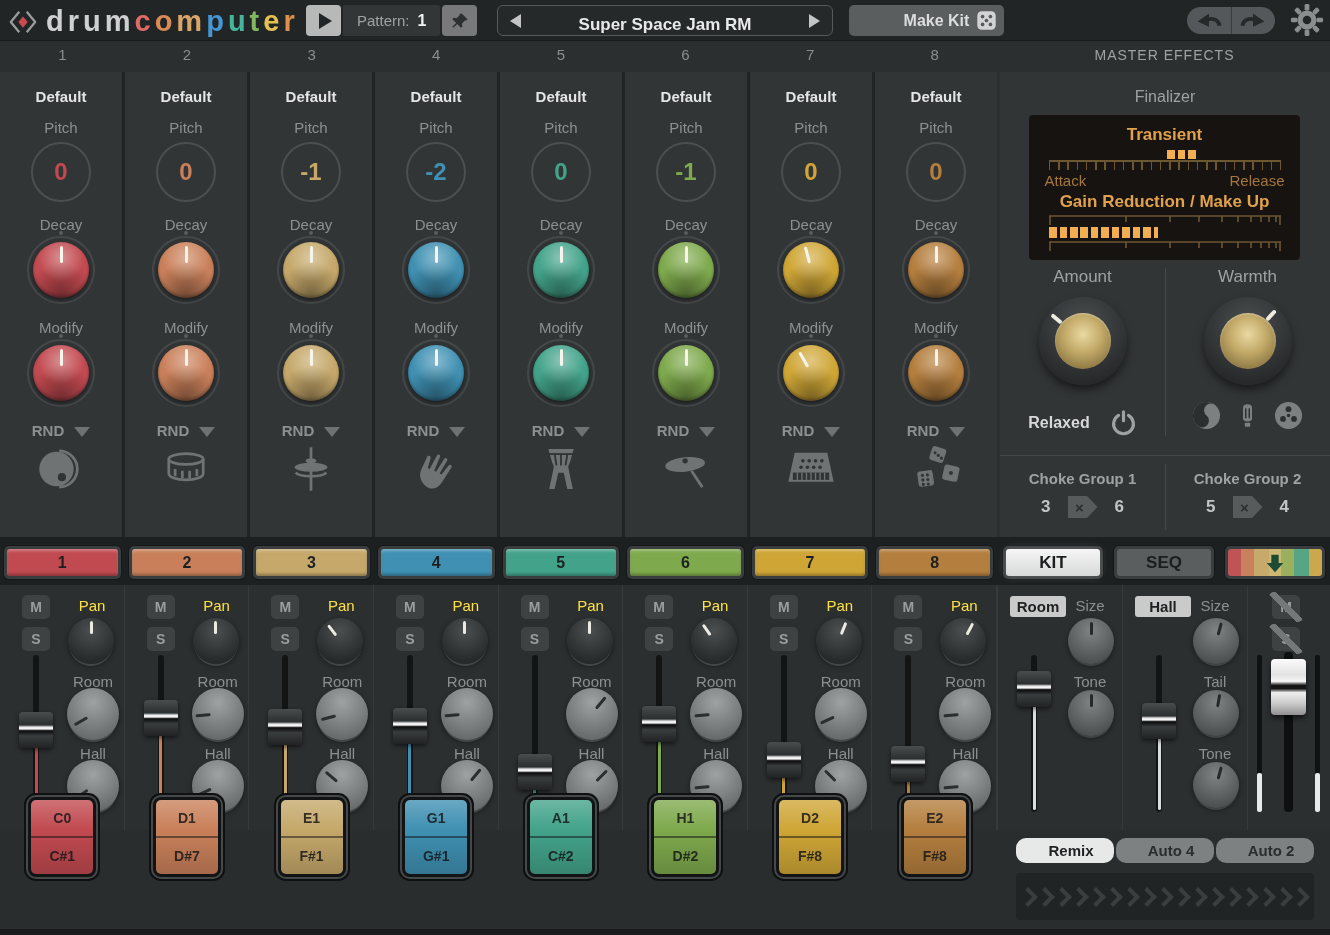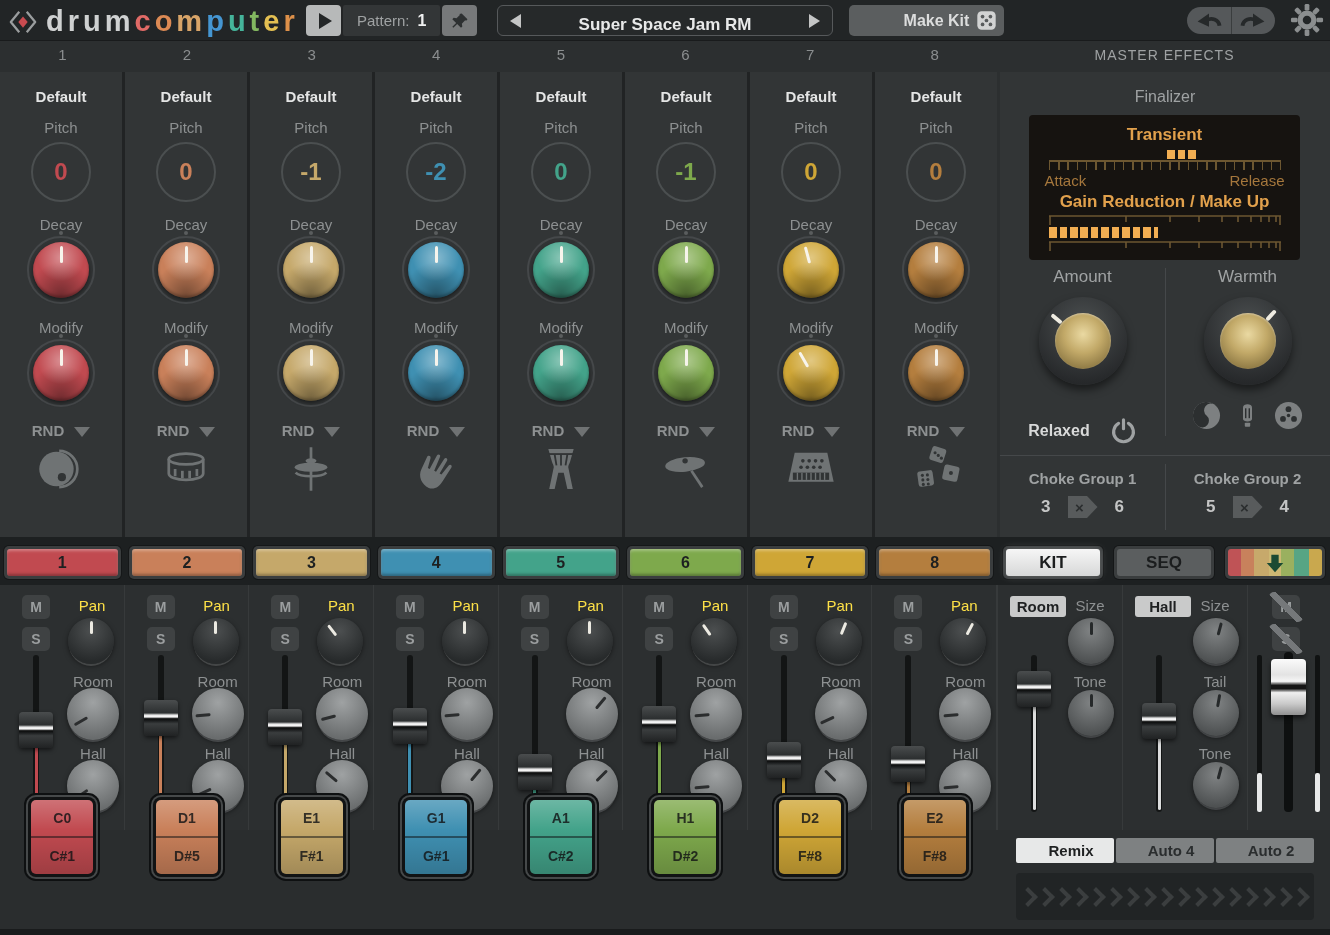--- a/index.html
+++ b/index.html
@@ -61,21 +61,21 @@
   .log-ruler{display:block;margin:3px auto 0;}
   #gain-blocks-row{position:relative;width:232px;margin:2px auto 0;height:11px;}
   #gain-blocks{position:absolute;left:0;top:0;height:11px;background:repeating-linear-gradient(90deg,#f2ae52 0 7.5px,rgba(0,0,0,0) 7.5px 10.5px);}
   #amt-col{position:absolute;left:0;top:195px;width:165px;text-align:center;}
   #wrm-col{position:absolute;left:165px;top:195px;width:165px;text-align:center;}
   #fx-vdiv{position:absolute;left:165px;top:196px;width:1px;height:168px;background:#45484a;}
   .fx-knob-label{font-size:17px;color:#9fa2a3;}
   .bigknob{position:relative;width:88px;height:88px;margin:10px auto 0;border-radius:50%;background:radial-gradient(circle at 50% 32%,#4c5051,#26282a 78%);box-shadow:0 5px 9px rgba(0,0,0,.5);}
   .bigknob .cap{position:absolute;inset:16px;border-radius:50%;background:radial-gradient(circle at 50% 38%,#ead9a2,#c2a968 42%,#8f7a45 78%,#6e5c33);box-shadow:inset 0 1px 2px rgba(255,255,255,.4);}
   .bigknob .ptr{position:absolute;left:50%;top:3px;width:4px;height:13px;margin-left:-2px;border-radius:2px;background:#efece2;transform-origin:2px 41px;transform:rotate(calc(var(--rot,0)*1deg));}
-  #relaxed-row{display:flex;align-items:center;justify-content:center;gap:20px;margin-top:32px;}
+  #relaxed-row{display:flex;align-items:center;justify-content:center;gap:20px;margin-top:24px;}
   #relaxed-row .mode{font-size:16px;font-weight:bold;color:#d8d9d9;}
   #wrm-icons{display:flex;align-items:center;justify-content:center;gap:13px;margin-top:16px;}
   #fx-hdiv{position:absolute;left:0;top:383px;width:330px;height:1px;background:#45484a;}
   .choke-col{position:absolute;top:390px;width:165px;text-align:center;}
   #choke1{left:0;} #choke2{left:165px;}
   #choke-vdiv{position:absolute;left:165px;top:392px;width:1px;height:66px;background:#45484a;}
   .choke-title{font-size:15px;font-weight:bold;color:#9fa2a3;margin-top:8px;}
   .choke-row{display:flex;align-items:center;justify-content:center;gap:17px;margin-top:9px;}
   .choke-num{font-size:17px;font-weight:bold;color:#c4c5c5;}
   .choke-x{width:30px;height:22px;background:#585b5c;clip-path:polygon(0 0,65% 0,100% 50%,65% 100%,0 100%);display:flex;align-items:center;justify-content:center;font-size:15px;font-weight:bold;color:#2b2e2f;padding-right:6px;box-sizing:border-box;}
@@ -125,21 +125,21 @@
   #master-fader .handle{position:absolute;left:-13px;width:35px;height:56px;top:calc(var(--pos,0)*1.04px);border-radius:4px;background:linear-gradient(180deg,#fbfbfb 0%,#e3e3e3 28%,#f6f6f6 40%,#161616 47%,#161616 53%,#efefef 60%,#c9c9c9 80%,#909090 100%);box-shadow:0 3px 5px rgba(0,0,0,.6);}
 
   
   #bottom-strip{position:absolute;top:830px;left:0;right:0;height:105px;background:#2a2d2e;}
   #pads{position:absolute;top:800px;left:0;width:997px;height:80px;display:flex;}
   .pad-slot{flex:1;display:flex;justify-content:center;}
   .pad{width:62px;height:74px;border-radius:5px;background-color:var(--c);background-image:linear-gradient(180deg,rgba(255,255,255,.22),rgba(255,255,255,0) 40%,rgba(0,0,0,.18));box-shadow:0 0 0 3px #111314,0 0 0 5px #46494a,0 0 0 7px #0e1011;display:flex;flex-direction:column;}
   .pad .row{flex:1;display:flex;align-items:center;justify-content:center;font-size:14px;font-weight:bold;color:rgba(18,20,21,.82);}
   .pad .row.top{border-bottom:2px solid rgba(14,16,17,.5);}
   #remix-bar{position:absolute;left:1016px;top:838px;width:298px;height:25px;display:flex;gap:2px;}
-  .rx-btn{flex:1;display:flex;align-items:center;justify-content:center;font-size:15px;font-weight:bold;border-radius:2px;background:#7e8182;color:#2a2d2e;padding-left:12px;}
+  .rx-btn{flex:1;display:flex;align-items:center;justify-content:center;font-size:15px;font-weight:bold;border-radius:10px;background:#7e8182;color:#2a2d2e;padding-left:12px;}
   .rx-btn.active{background:#e7e8e8;color:#1f2122;}
   #chevron-box{position:absolute;left:1016px;top:873px;width:298px;height:47px;background:#212425;border-radius:4px;display:flex;align-items:center;justify-content:center;}
   .chev{width:10px;height:10px;border-top:4px solid #3b3e3f;border-right:4px solid #3b3e3f;transform:rotate(45deg);margin:0 3px 0 0;}
   #footer-edge{position:absolute;left:0;right:0;bottom:0;height:6px;background:#191b1c;}
 </style>
 </head>
 <body>
 
 <div id="topbar">
   <div id="logo">
@@ -889,21 +889,21 @@
   <div class="pad-slot">
     <div class="pad" style="--c: #c14a50;">
       <div class="row top">C0</div>
       <div class="row">C#1</div>
     </div>
   </div>
 
   <div class="pad-slot">
     <div class="pad" style="--c: #c9805a;">
       <div class="row top">D1</div>
-      <div class="row">D#5</div>
+      <div class="row">D#7</div>
     </div>
   </div>
 
   <div class="pad-slot">
     <div class="pad" style="--c: #c5a86a;">
       <div class="row top">E1</div>
       <div class="row">F#1</div>
     </div>
   </div>
 

